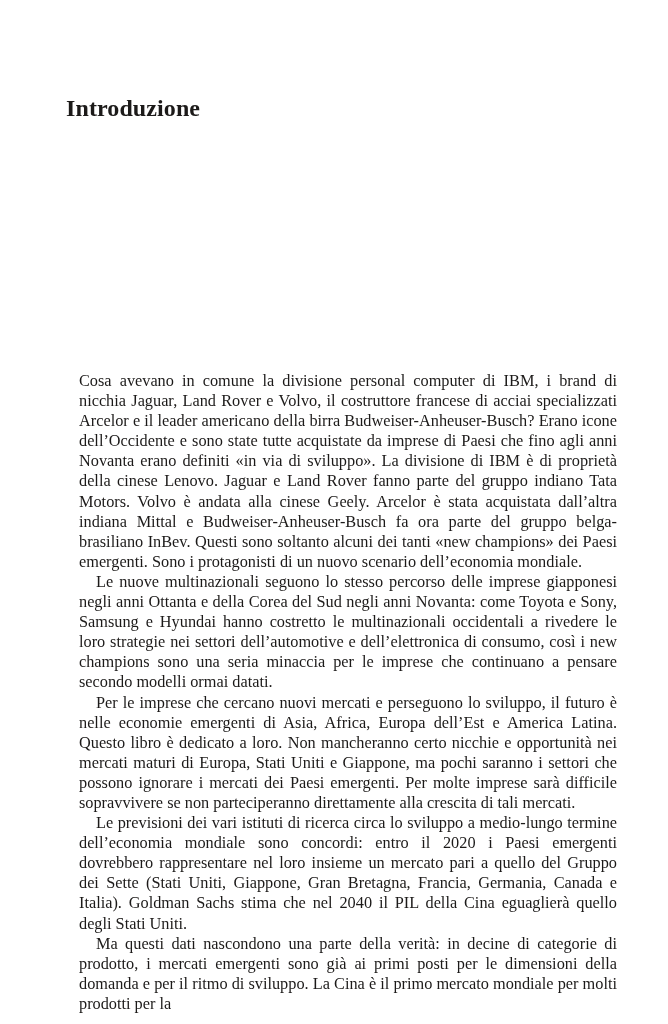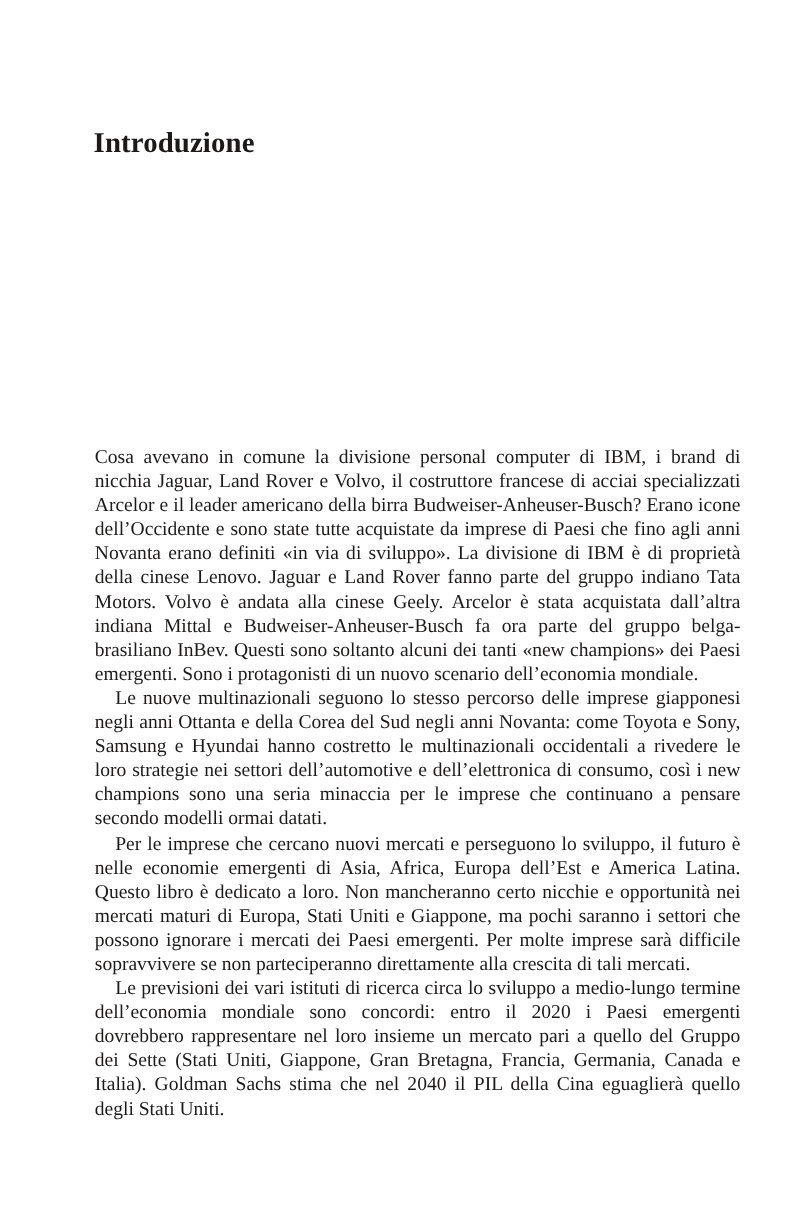--- a/index.html
+++ b/index.html
@@ -1,27 +1,28 @@
 <!DOCTYPE html>
 <html><head>
 <meta charset="utf-8">
 <style>
   html, body { margin: 0; padding: 0; background: #ffffff; }
   body { width: 668px; height: 1024px; position: relative; overflow: hidden;
          font-family: "Liberation Serif", "DejaVu Serif", serif; color: #1c1a19; }
   .title { position: absolute; left: 66px; top: 95px; font-size: 24px; font-weight: bold;
-           margin: 12px; letter-spacing: 0.1px; }
+           margin: 0; letter-spacing: 0.1px; }
   .body { position: absolute; left: 79px; top: 371px; width: 538px; font-size: 16.3px;
           line-height: 20.1px; text-align: justify; hyphens: manual; }
   .body p { margin: 0; text-indent: 17px; }
   .body p.first { text-indent: 0; }
 </style>
 </head>
 <body>
 
 <h1 class="title">Introduzione</h1>
 
 <div class="body">
   <p class="first">Cosa avevano in comune la divisione personal computer di IBM, i brand di nicchia Jaguar, Land Rover e Volvo, il costruttore francese di acciai specializzati Arcelor e il leader americano della birra Budweiser-Anheuser-Busch? Erano icone dell’Oc­cidente e sono state tutte acquistate da imprese di Paesi che fino agli anni Novanta erano definiti «in via di sviluppo». La divisione di IBM è di proprietà della cinese Lenovo. Jaguar e Land Rover fanno parte del gruppo indiano Tata Motors. Vol­vo è andata alla cinese Geely. Arcelor è stata acquistata dall’altra indiana Mittal e Budweiser-Anheuser-Busch fa ora parte del gruppo belga-brasiliano InBev. Questi sono soltanto alcuni dei tanti «new champions» dei Paesi emergenti. Sono i protagonisti di un nuovo scenario dell’economia mondiale.</p>
   <p>Le nuove multinazionali seguono lo stesso percorso delle imprese giapponesi negli anni Ottanta e della Corea del Sud negli anni Novanta: come Toyota e Sony, Samsung e Hyundai hanno costretto le multinazionali occidentali a rivedere le loro strategie nei settori dell’automotive e dell’elettronica di consumo, così i new champions sono una seria minaccia per le imprese che continuano a pensare secondo modelli ormai datati.</p>
   <p>Per le imprese che cercano nuovi mercati e perseguono lo sviluppo, il futuro è nelle economie emergenti di Asia, Africa, Europa dell’Est e America Latina. Questo libro è dedicato a loro. Non mancheranno certo nicchie e opportunità nei mercati maturi di Europa, Stati Uniti e Giappone, ma pochi saranno i settori che possono ignorare i mercati dei Paesi emergenti. Per molte imprese sarà difficile sopravvivere se non parteciperanno direttamente alla crescita di tali mercati.</p>
   <p>Le previsioni dei vari istituti di ricerca circa lo sviluppo a medio-lungo termine dell’economia mondiale sono concordi: entro il 2020 i Paesi emergenti dovrebbero rappresentare nel loro insieme un mercato pari a quello del Gruppo dei Sette (Stati Uniti, Giappone, Gran Bretagna, Francia, Germania, Canada e Italia). Goldman Sachs stima che nel 2040 il PIL della Cina eguaglierà quello degli Stati Uniti.</p>
+  <p>Ma questi dati nascondono una parte della verità: in decine di categorie di prodotto, i mercati emergenti sono già ai primi posti per le dimensioni della domanda e per il ritmo di sviluppo. La Cina è il primo mercato mondiale per molti prodotti per la</p>
 </div>
 
 </body></html>

